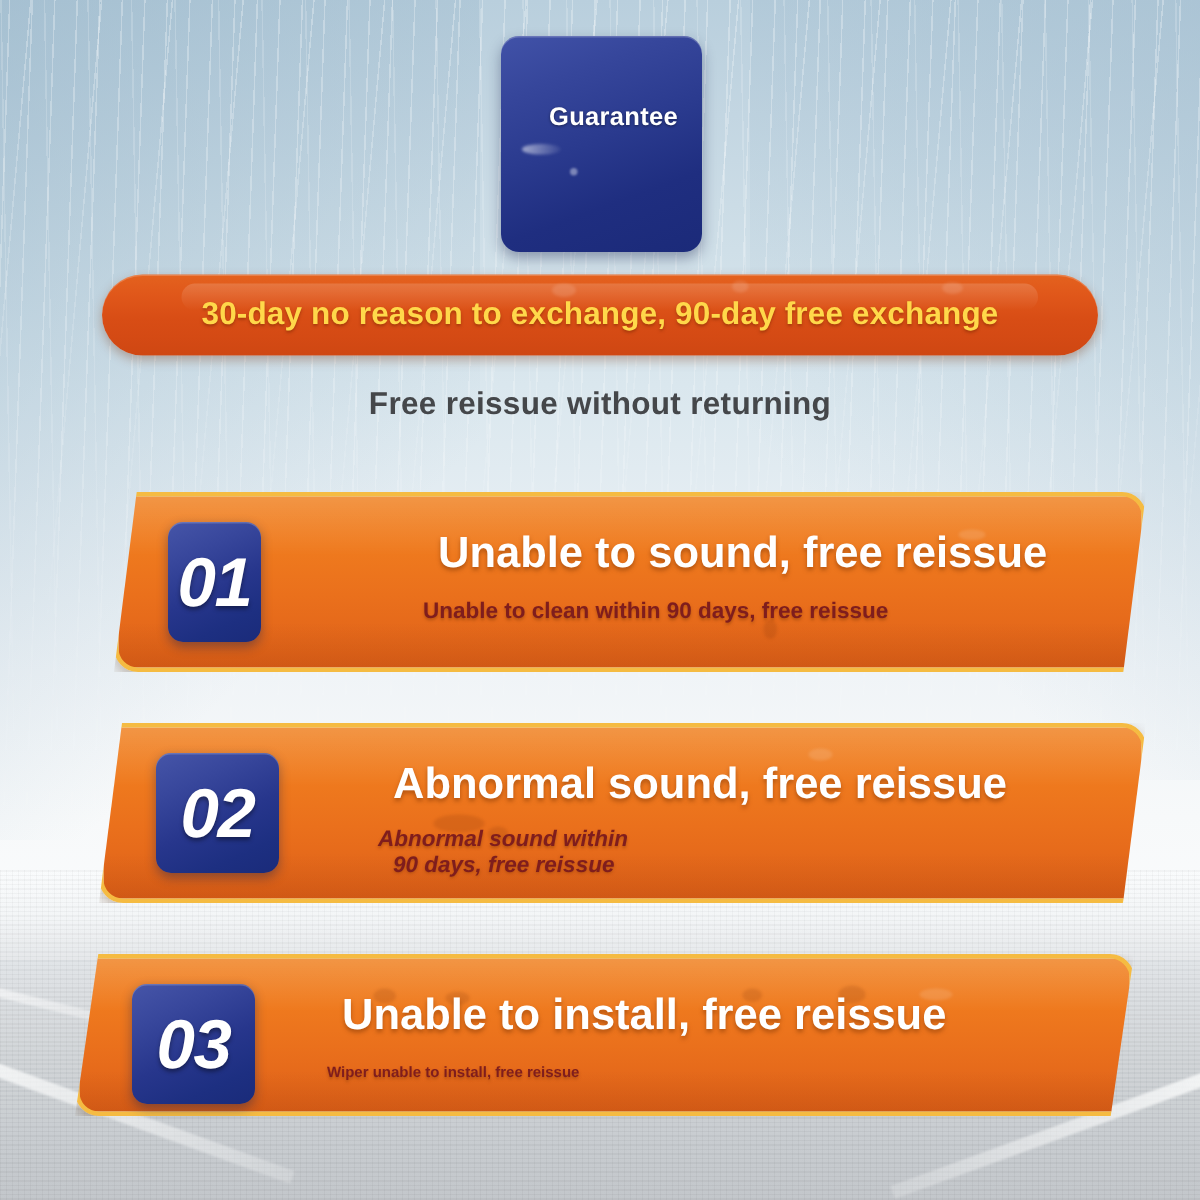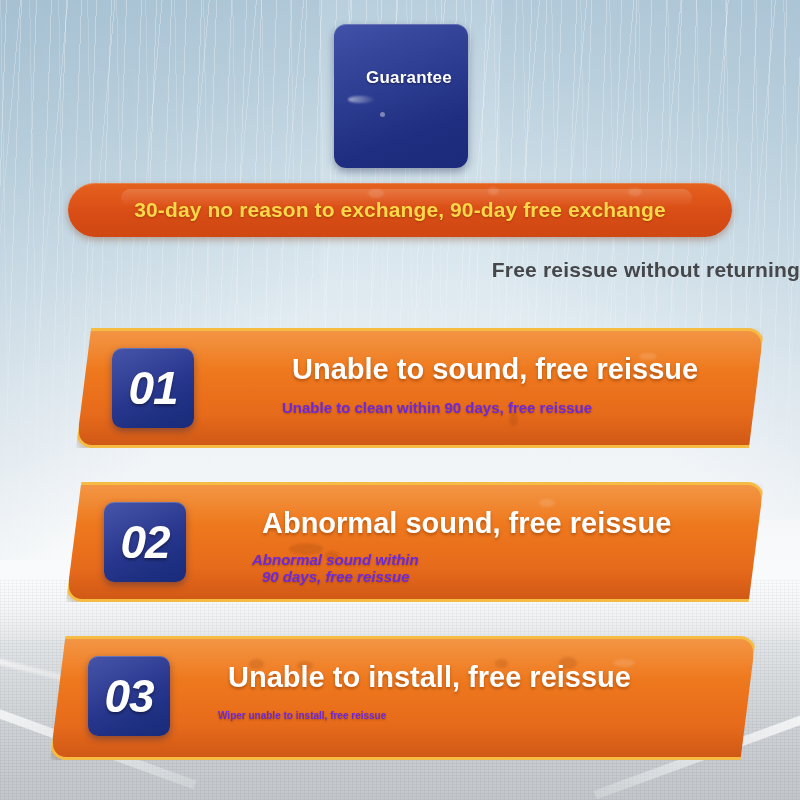--- a/index.html
+++ b/index.html
@@ -151,21 +151,21 @@
     background:linear-gradient(180deg,rgba(255,255,255,.16),rgba(255,255,255,0));
   }
   .pill-label{
     position:absolute;inset:0;display:flex;align-items:center;justify-content:center;
     color:#ffd84a;font-size:21px;font-weight:bold;letter-spacing:.1px;
     text-shadow:0 1px 2px rgba(120,40,0,.5);
   }
 
   
   .subtitle{
-    position:absolute;left:0;right:0;top:258px;text-align:right;
+    position:absolute;left:0;right:0;top:258px;text-align:center;
     color:#45474a;font-size:21px;font-weight:bold;letter-spacing:.2px;
   }
 
   
   .card{position:absolute;}
   .card .shape{
     position:absolute;inset:0;
     background:linear-gradient(180deg,#f0801f 0%,#ef7a1e 30%,#ea701c 58%,#e3661a 85%,#df6018 100%);
     border:3px solid #f5bb42;
     box-shadow:0 4px 9px rgba(90,45,10,.3);
@@ -203,40 +203,40 @@
     letter-spacing:-1px;
     text-shadow:0 2px 3px rgba(0,0,0,.4);
   }
 
   .card-title{
     position:absolute;color:#fff;font-weight:bold;
     text-shadow:0 2px 3px rgba(130,55,5,.55);
     white-space:nowrap;
   }
   .card-sub{
-    position:absolute;color:#6d28d9;font-weight:bold;
+    position:absolute;color:#7f1d1d;font-weight:bold;
     text-shadow:0 1px 2px rgba(130,55,5,.5);
     line-height:1.12;
   }
 
   
   .card-1{left:76px;top:328px;width:688px;height:120px;}
-  .card-1 .num-badge{left:36px;top:20px;width:82px;height:80px;}
+  .card-1 .num-badge{left:36px;top:20px;width:62px;height:80px;}
   .card-1 .card-title{left:216px;top:25px;font-size:29px;}
   .card-1 .card-sub{left:206px;top:72px;font-size:15px;}
 
   
   .card-2{left:66px;top:482px;width:698px;height:120px;}
   .card-2 .num-badge{left:38px;top:20px;width:82px;height:80px;}
   .card-2 .card-title{left:196px;top:25px;font-size:29px;}
   .card-2 .card-sub{left:186px;top:70px;font-size:15px;font-style:italic;}
   .card-2 .card-sub .l2{display:block;padding-left:10px;}
 
   
-  .card-3{left:50px;top:636px;width:706px;height:124px;}
+  .card-3{left:50px;top:636px;width:706px;height:108px;}
   .card-3 .num-badge{left:38px;top:20px;width:82px;height:80px;}
   .card-3 .card-title{left:178px;top:25px;font-size:29px;}
   .card-3 .card-sub{left:168px;top:74px;font-size:10px;}
 
   
   .drop{position:absolute;border-radius:50%;background:rgba(255,255,255,.13);filter:blur(1px);}
   .drop.dark{background:rgba(120,45,5,.16);}
 </style>
 </head>
 <body>

